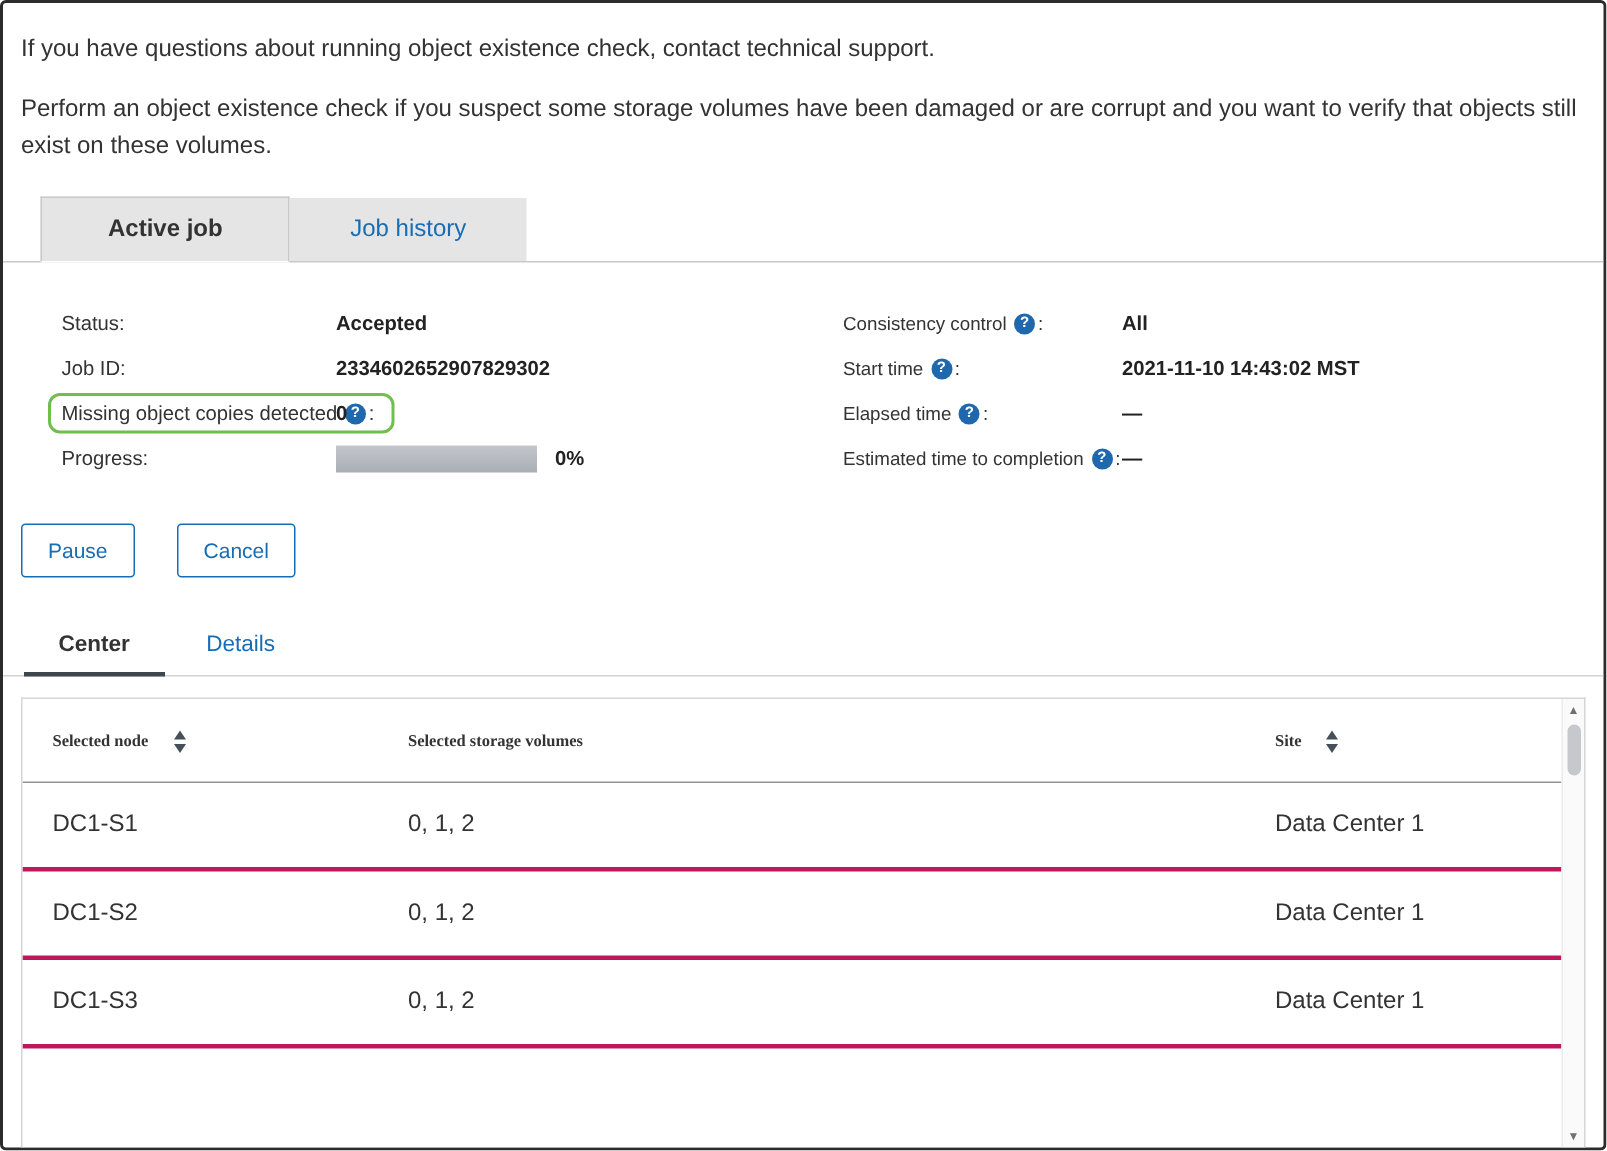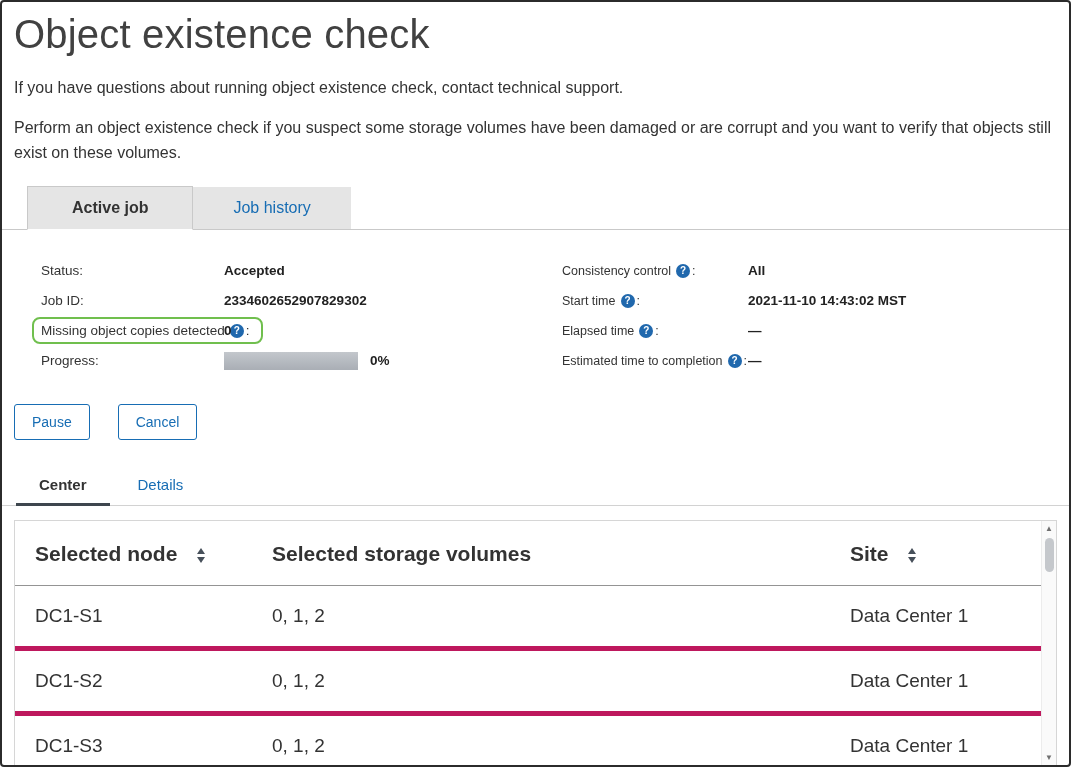--- a/index.html
+++ b/index.html
@@ -152,31 +152,32 @@
     margin: 14px 12px 0 12px;
     border: 1px solid #d6d6d6;
     border-bottom: none;
     position: relative;
     overflow: hidden;
     background: #fff;
   }
   table { border-collapse: collapse; width: calc(100% - 15px); }
   th {
     text-align: left;
-    font-size: 21px;
+    font-size: 11px;
     color: var(--text);
     padding: 21px 0 19px 20px;
     border-bottom: 1px solid #949494;
     font-weight: 700;
+    font-family: Liberation Serif, serif;
   }
   td {
-    font-size: 19px;
+    font-size: 16px;
     color: var(--text);
     padding: 19px 0 19px 20px;
-    border-bottom: 5px solid #be185d;
+    border-bottom: 3px solid #be185d;
   }
   .col-node { width: 237px; }
   .col-vol  { width: 578px; }
   .sort {
     display: inline-flex;
     flex-direction: column;
     gap: 3px;
     margin-left: 14px;
     vertical-align: middle;
   }
@@ -218,21 +219,20 @@
     border-radius: 5px;
     background: #c5c8cc;
     cursor: pointer;
   }
 </style>
 </head>
 <body>
 
 <div class="page">
 
-  <h1 class="page-title">Object existence check</h1>
 
   <p class="intro support">If you have questions about running object existence check, contact technical support.</p>
   <p class="intro">Perform an object existence check if you suspect some storage volumes have been damaged or are corrupt and you want to verify that objects still exist on these volumes.</p>
 
   <div class="tabs">
     <div class="tab active">Active job</div>
     <div class="tab inactive">Job history</div>
   </div>
 
   <div class="details">

